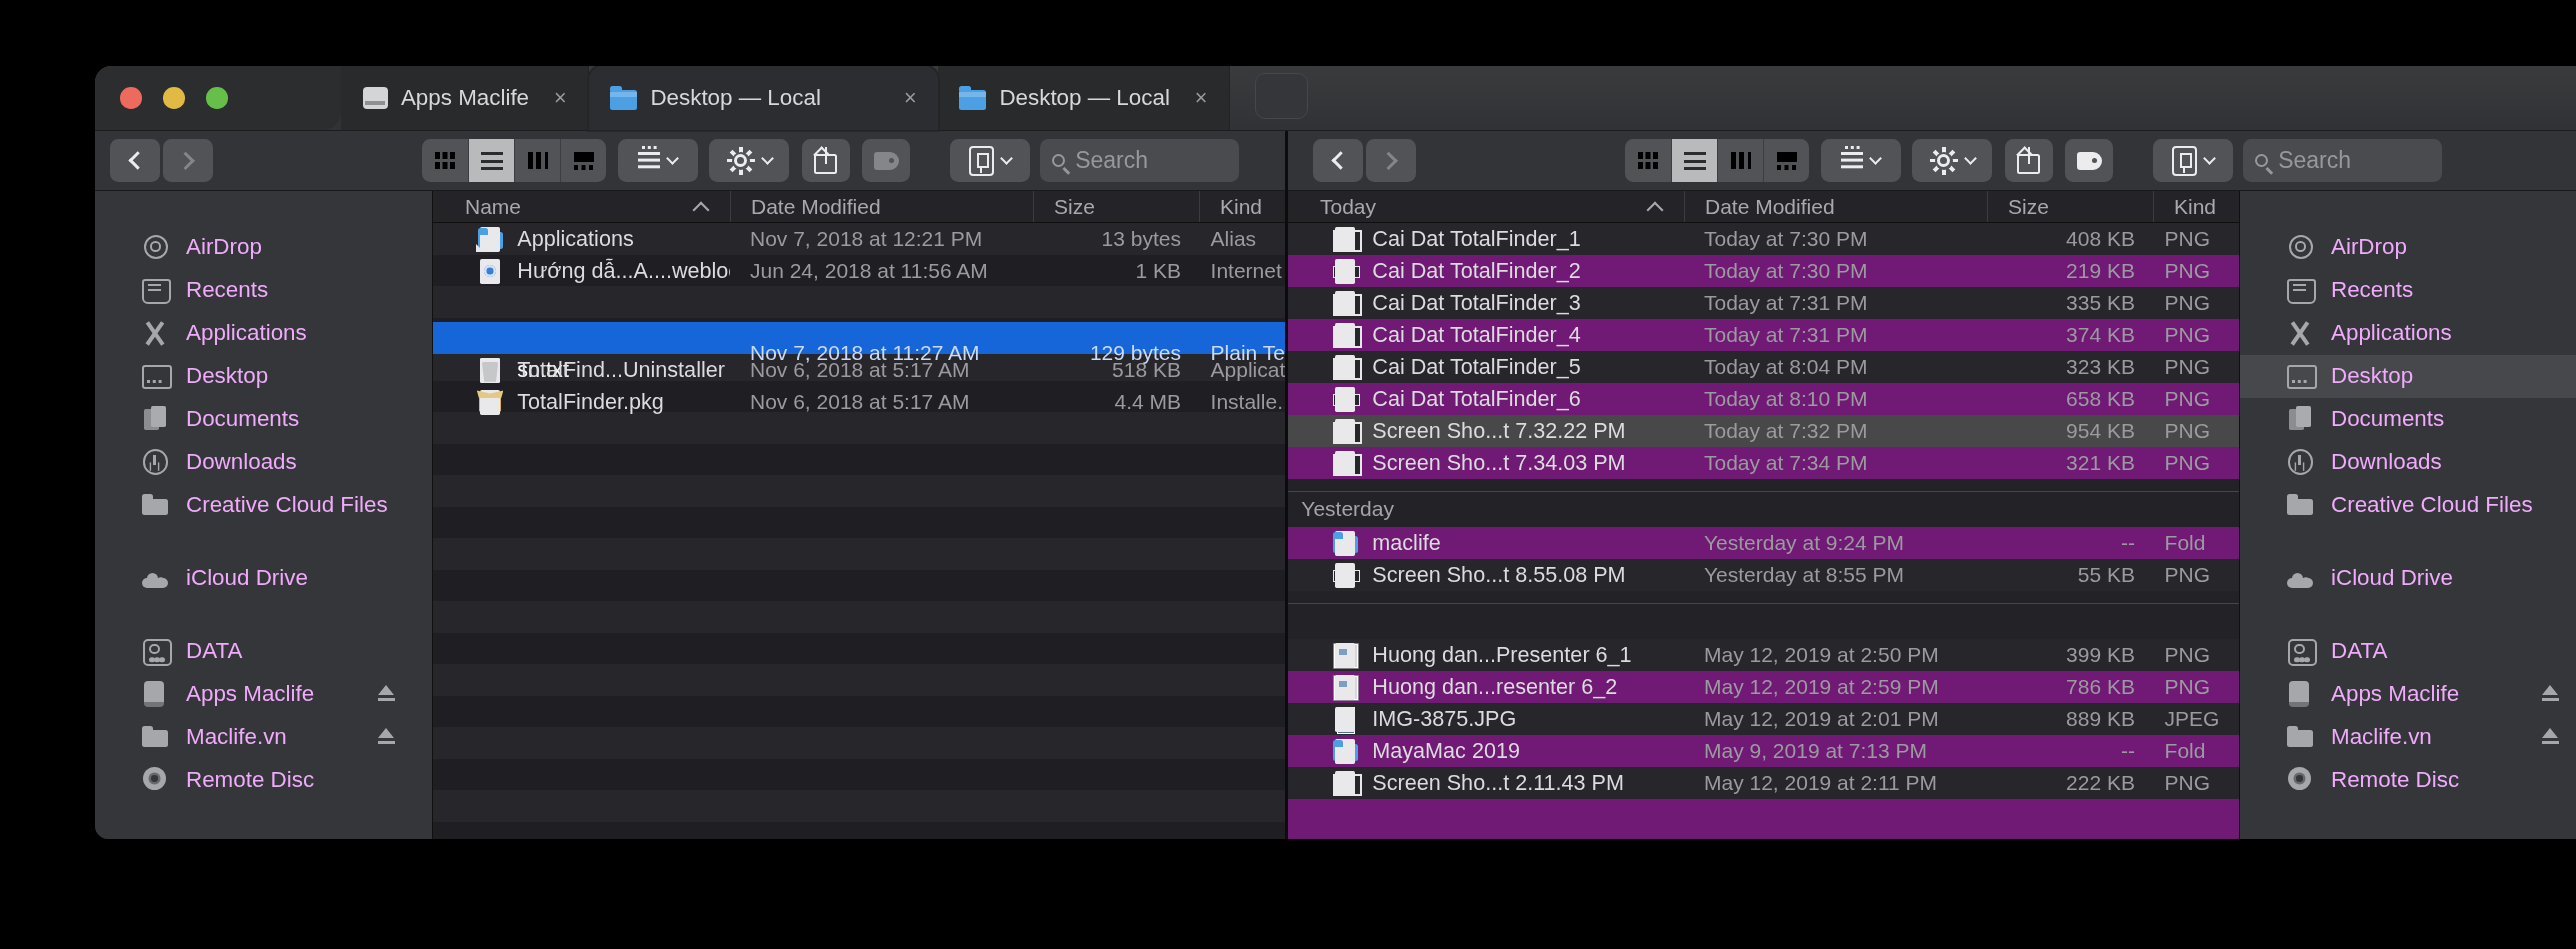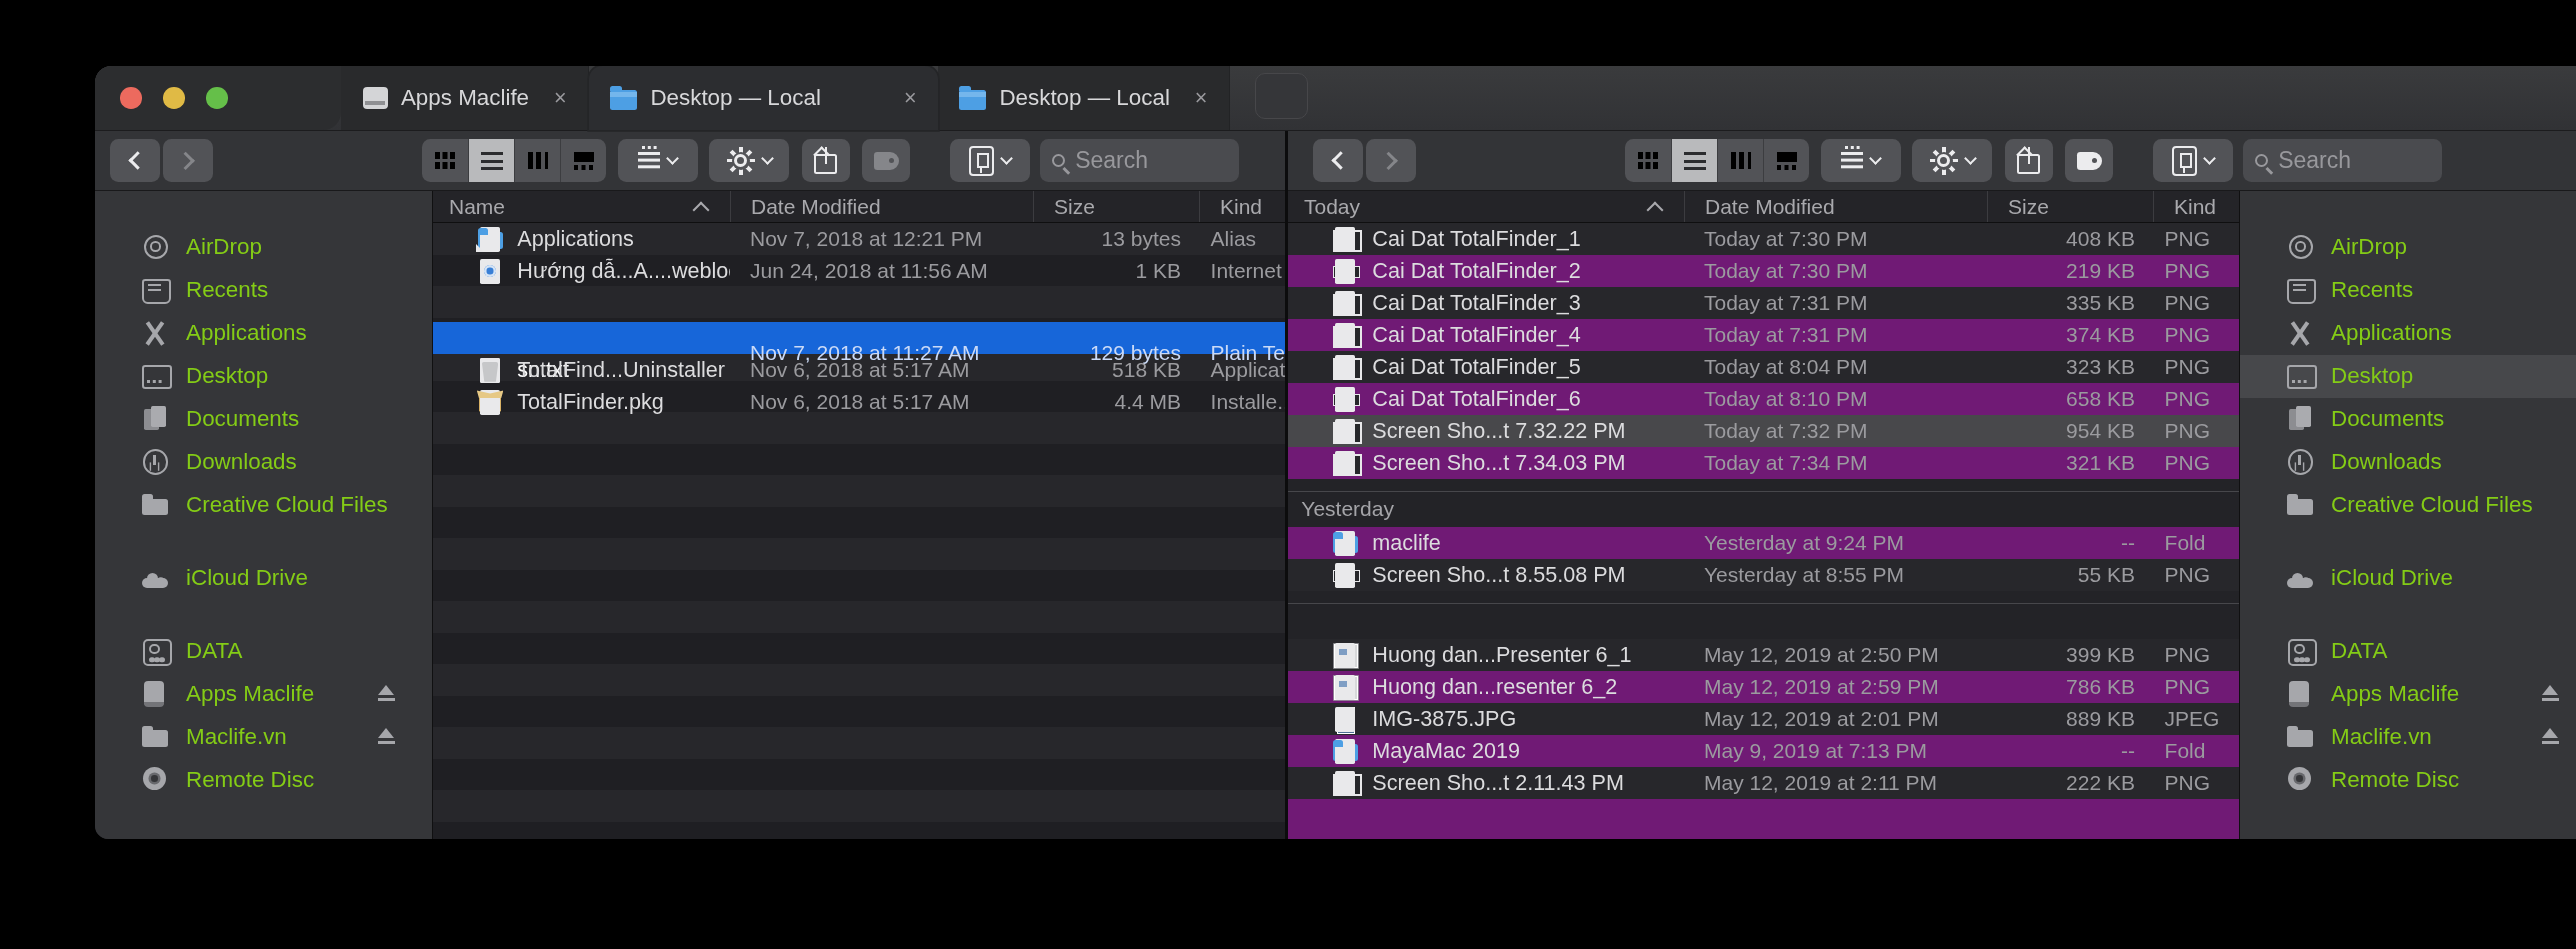--- a/index.html
+++ b/index.html
@@ -101,21 +101,21 @@
   .search-text{margin-left:10px;font-size:23px;white-space:nowrap;}
 
   
   .content{flex:1;display:flex;min-height:0;}
 
   
   .sb{flex:none;background:#353639;overflow:hidden;padding-top:5px;}
   .sb-left{width:337px;}
   .sb-right{width:357px;border-left:1.7px solid #101011;}
   .sb-section{color:#8b8c90;font-size:20px;font-weight:bold;padding:21.6px 0 8.3px 25px;}
-  .sb-item{height:43px;display:flex;align-items:center;padding-left:46px;color:#84cc16;font-size:22.4px;}
+  .sb-item{height:43px;display:flex;align-items:center;padding-left:46px;color:#f0abfc;font-size:22.4px;}
   .sb-right .sel-right{background:#47484b;}
   .sb-label{margin-left:15px;white-space:nowrap;}
   .si{width:30px;height:30px;flex:none;position:relative;color:#a6a7ab;}
   .eject{margin-left:auto;margin-right:35px;width:21.6px;height:18px;position:relative;flex:none;}
   .eject::before{content:"";position:absolute;left:2.5px;top:0;border-left:8.3px solid transparent;
     border-right:8.3px solid transparent;border-bottom:10px solid #a6a7ab;}
   .eject::after{content:"";position:absolute;left:2.5px;bottom:1.7px;width:16.6px;height:3.3px;background:#a6a7ab;}
   
   .i-airdrop::before{content:"";position:absolute;left:2.5px;top:2.5px;width:20px;height:20px;
     border:2.5px solid currentColor;border-radius:50%;}
@@ -163,21 +163,21 @@
     background:#353639;border-radius:50%;box-shadow:0 0 0 2.5px #68696d;}
 
   
   .list{flex:1;min-width:0;display:flex;flex-direction:column;overflow:hidden;background:#701a75;}
   .list-left{border-left:1.7px solid #101011;
     background:repeating-linear-gradient(180deg,#27272b 0 32px,#1f1f23 32px 63px);
     background-position:0 32px;background-origin:content-box;}
   .lhead{height:32px;flex:none;display:grid;grid-template-columns:1fr 303px 166px 86px;
     background:#242428;border-bottom:1.7px solid #0f0f10;color:#a9a9ad;font-size:21px;align-items:center;}
   .lhead .hc{height:100%;display:flex;align-items:center;border-left:0.8px solid #3c3c40;padding-left:20px;position:relative;}
-  .lhead .hc:first-child{border-left:none;padding-left:16px;}
+  .lhead .hc:first-child{border-left:none;padding-left:32px;}
   .hc-size{padding-left:25px;}
   .sort{position:absolute;right:23px;width:11.6px;height:11.6px;}
   .sort::before{content:"";position:absolute;left:0;top:3.3px;width:10px;height:10px;
     border-left:2.5px solid #a9a9ad;border-top:2.5px solid #a9a9ad;transform:rotate(45deg);}
   .rows{flex:1;overflow:hidden;}
   .row{height:32px;display:grid;grid-template-columns:1fr 303px 166px 86px;align-items:center;
     font-size:21px;color:#9b9b9f;}
   .list-right .row.alt{background:#27272b;}
   .list-left .row{background:transparent;}
   .row .c-name{display:flex;align-items:center;padding-left:43px;min-width:0;color:#dcdcde;font-size:21.6px;}

